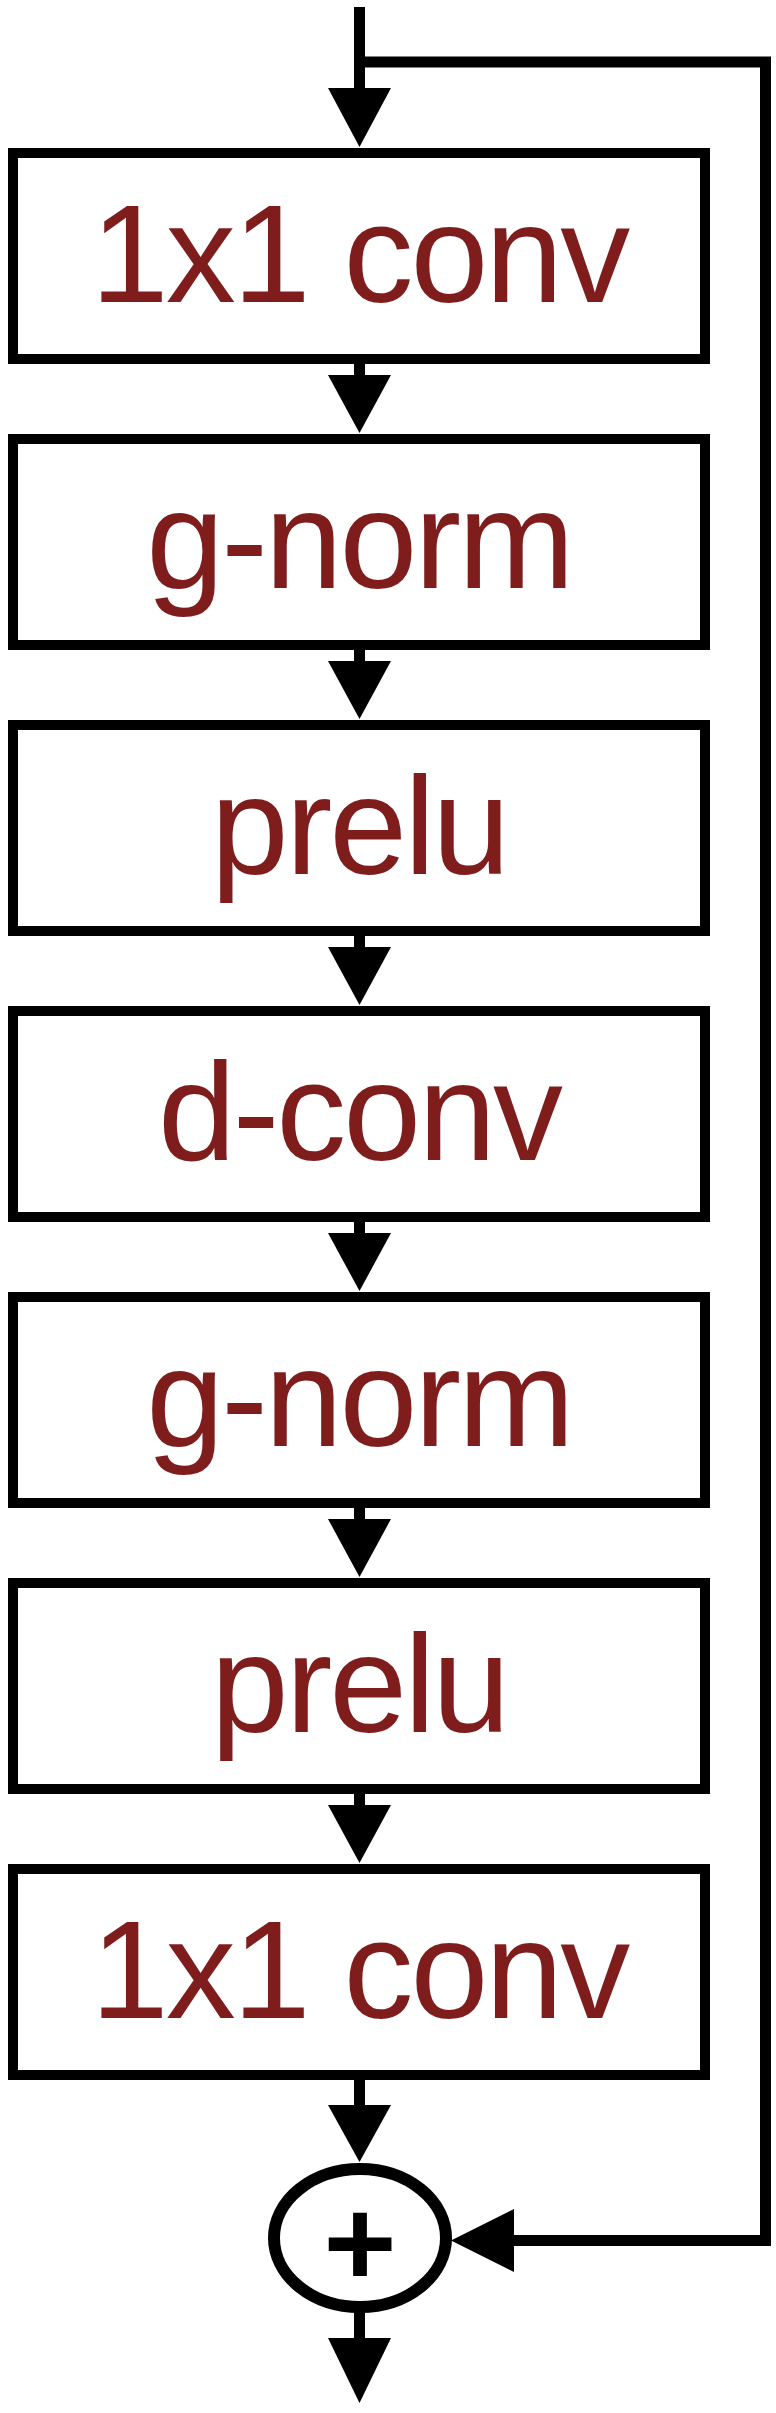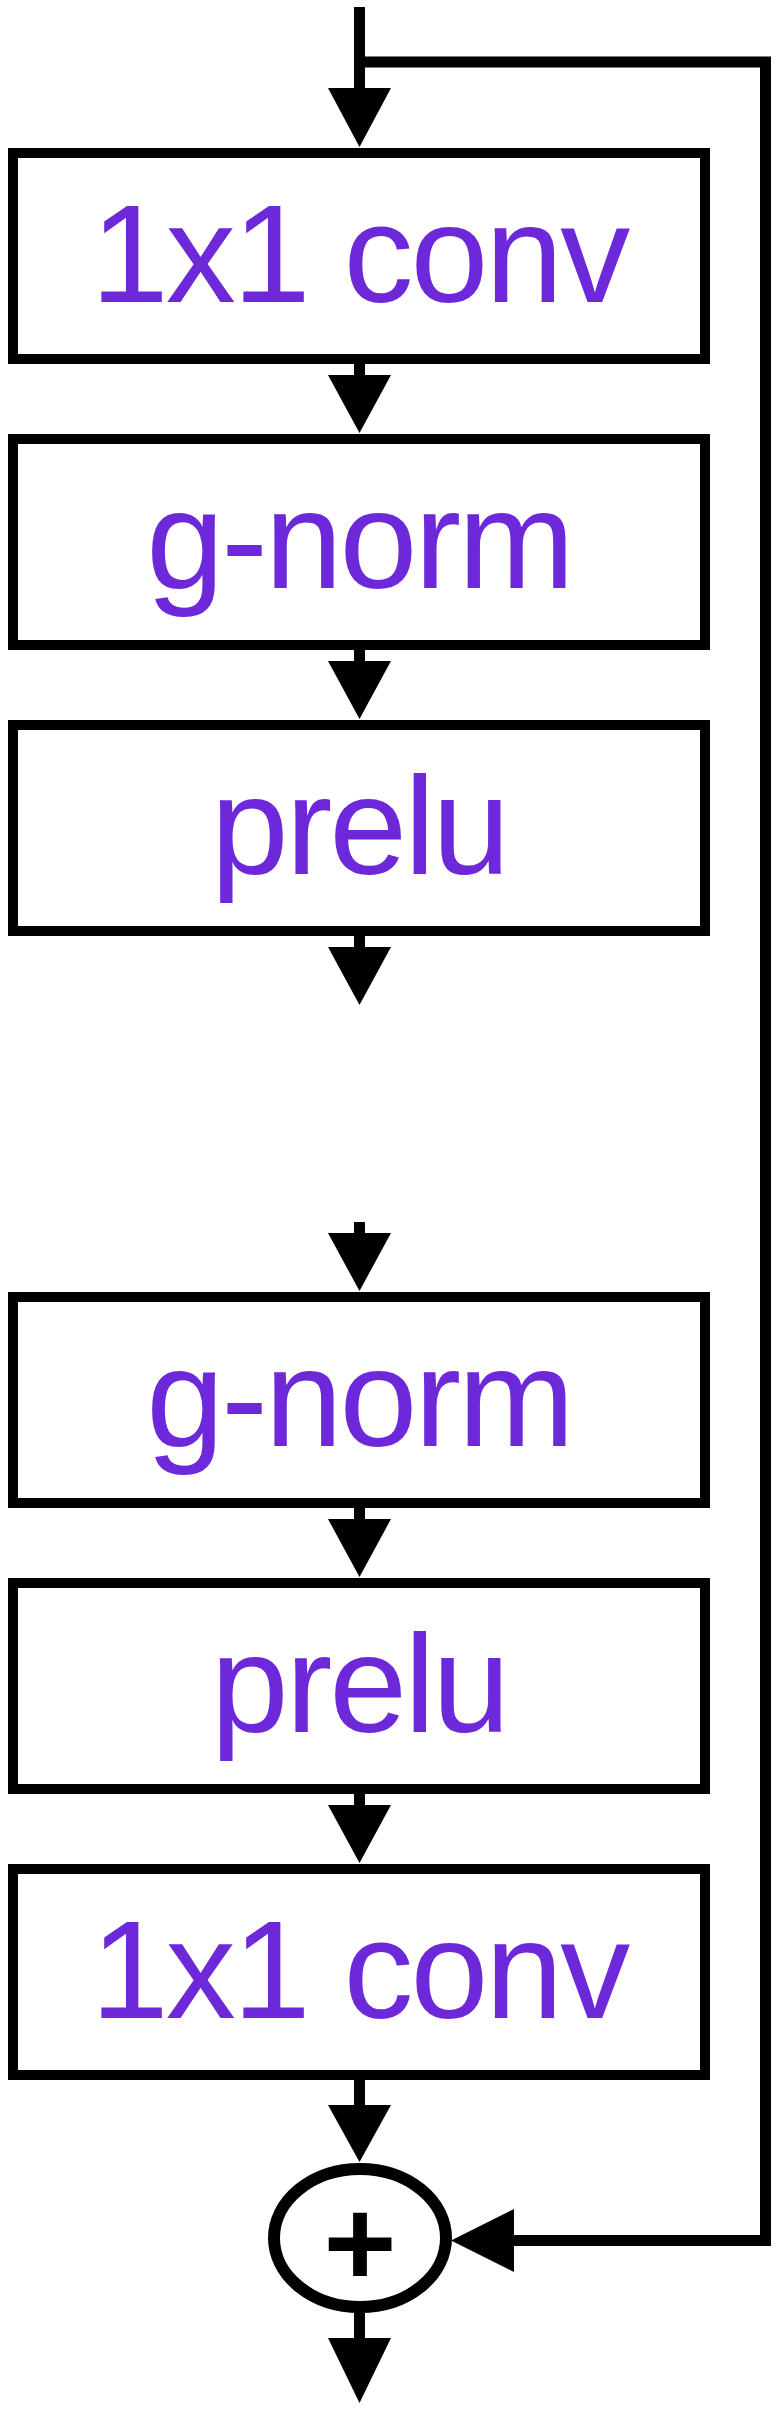--- a/index.html
+++ b/index.html
@@ -31,21 +31,21 @@
     border: 10px solid #000000;
     background: #ffffff;
     display: flex;
     align-items: center;
     justify-content: center;
   }
   .block-label {
     font-size: 140px;
     letter-spacing: -3px;
     line-height: 1;
-    color: #6d28d9;
+    color: #7f1d1d;
     white-space: nowrap;
     transform: translateY(-2px);
   }
   .plus-symbol {
     position: absolute;
     left: 270px;
     top: 2152px;
     width: 180px;
     height: 180px;
     display: flex;
@@ -100,20 +100,23 @@
 
   <div class="block" style="top:148px">
     <span class="block-label">1x1 conv</span>
   </div>
   <div class="block" style="top:434px">
     <span class="block-label">g-norm</span>
   </div>
   <div class="block" style="top:720px">
     <span class="block-label">prelu</span>
   </div>
+  <div class="block" style="top:1006px">
+    <span class="block-label">d-conv</span>
+  </div>
   <div class="block" style="top:1292px">
     <span class="block-label">g-norm</span>
   </div>
   <div class="block" style="top:1578px">
     <span class="block-label">prelu</span>
   </div>
   <div class="block" style="top:1864px">
     <span class="block-label">1x1 conv</span>
   </div>
 

